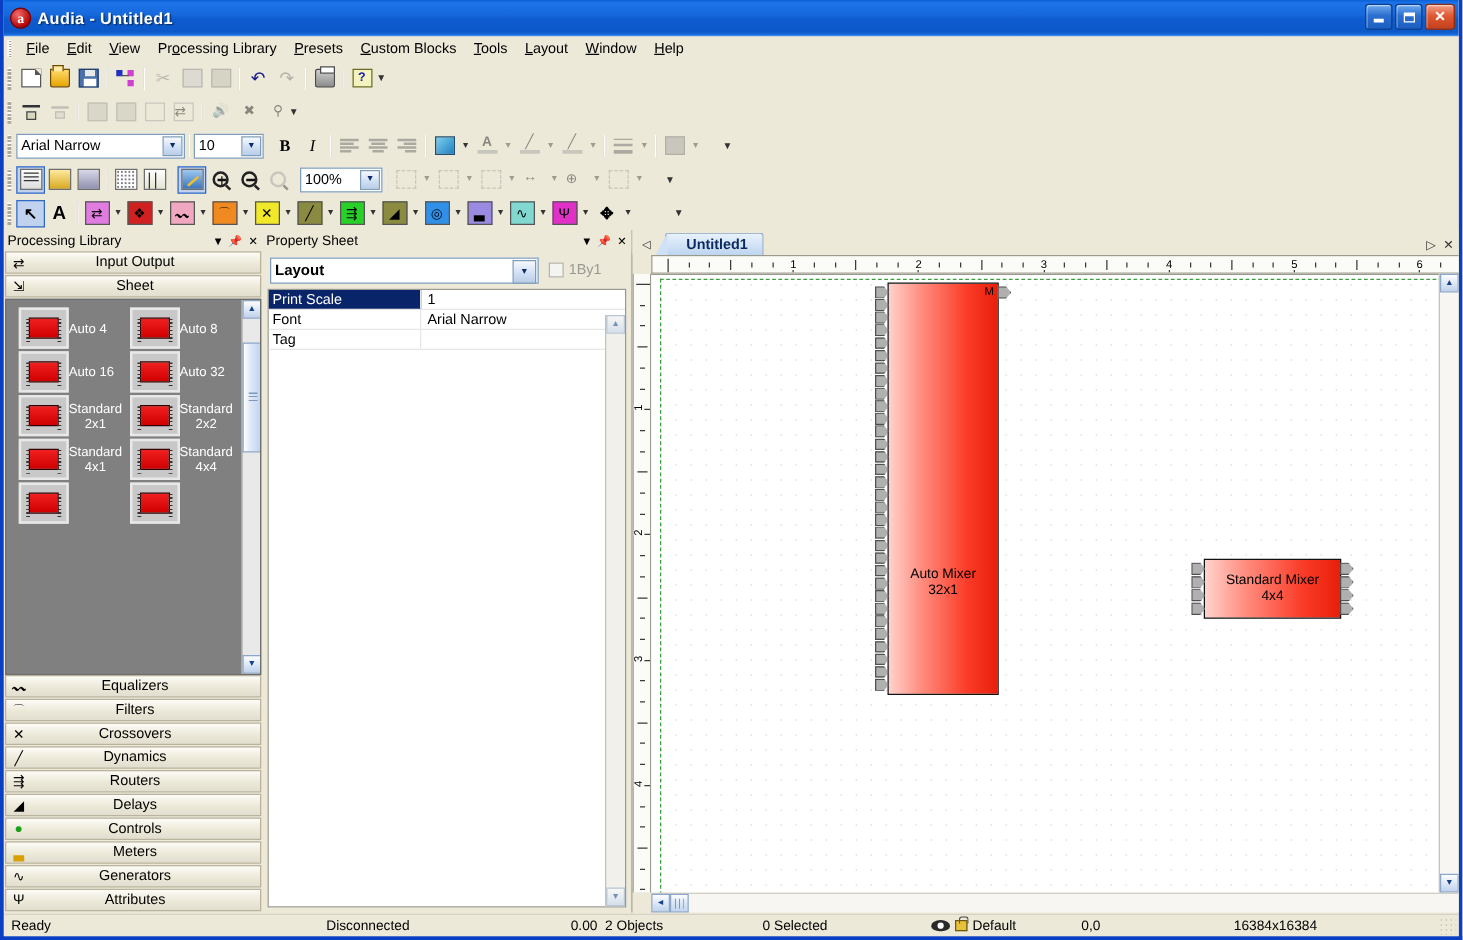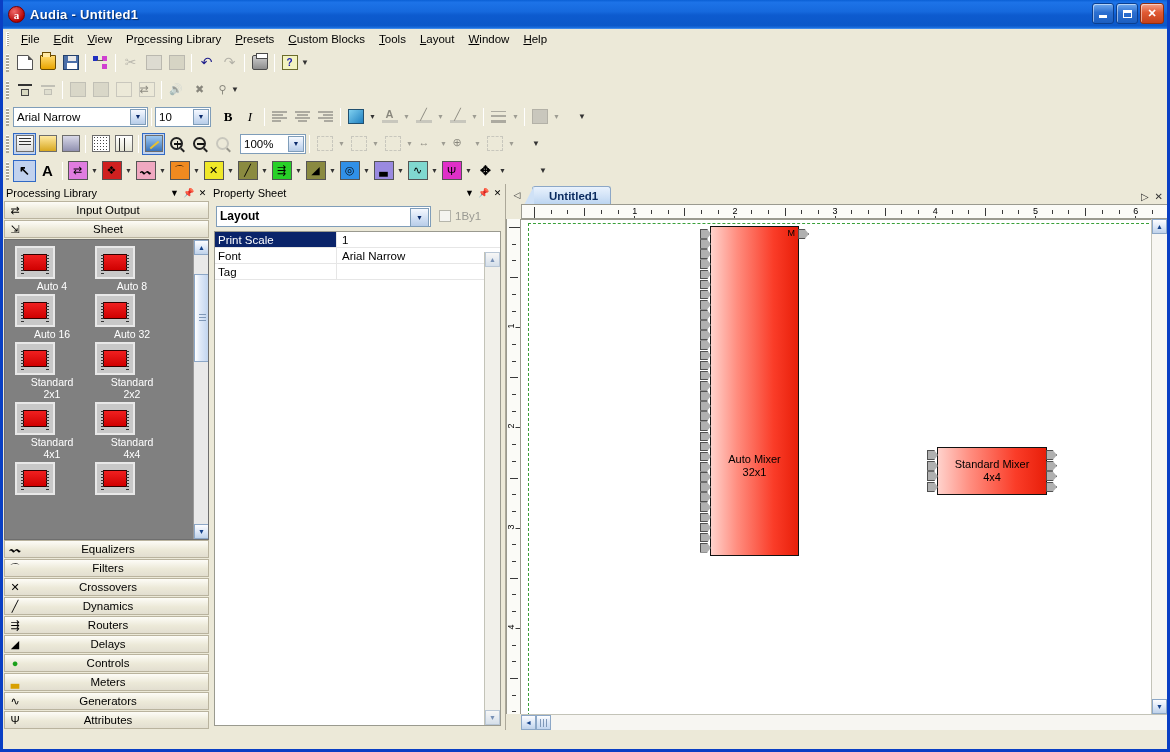--- a/index.html
+++ b/index.html
@@ -194,21 +194,21 @@
   .lib-body {
     flex: 1 1 auto; margin: 0 1px; background: #808080;
     position: relative; overflow: hidden;
     border: 1px solid #6e6e6e;
   }
   .lib-grid {
     display: grid; grid-template-columns: 1fr 1fr;
     padding: 6px 10px 0 10px; column-gap: 6px; row-gap: 2px;
     width: 174px;
   }
-  .lib-cell { display:flex; flex-direction:column; }
+  .lib-cell { display:flex; align-items:center; }
   .lib-icon {
     width: 40px; height: 33px; background: #c8c8c8; border: 2px solid #e8e8e8;
     display:flex; align-items:center; justify-content:center; position: relative;
   }
   .lib-icon .chip {
     width: 24px; height: 17px;
     background: linear-gradient(to bottom, #f02020, #d00000);
     border: 1px solid #300;
   }
   .lib-icon .pins-l, .lib-icon .pins-r {
@@ -1071,21 +1071,21 @@
                 <div class="pin-in" style="height: 9.6875px;"></div>
                 <div class="pin-in" style="height: 9.6875px;"></div>
                 <div class="pin-in" style="height: 9.6875px;"></div>
                 <div class="pin-in" style="height: 9.6875px;"></div>
               </div>
               <div class="out-marker" style="right: 3px; top: 0px;">M</div>
               <div class="pin-col" style="right: -11px; top: 2px; bottom: auto;">
                 <div class="pin-out"></div>
               </div>
             </div>
-            <div class="block" style="left: 416px; top: 227px; width: 110px; height: 48px;">
+            <div class="block" style="left: 442px; top: 227px; width: 110px; height: 48px;">
               <div class="blabel">Standard Mixer
 4x4</div>
               <div class="pin-col" style="left: -11px;">
                 <div class="pin-in" style="height: 10px;"></div>
                 <div class="pin-in" style="height: 10px;"></div>
                 <div class="pin-in" style="height: 10px;"></div>
                 <div class="pin-in" style="height: 10px;"></div>
               </div>
               <div class="pin-col" style="right: -11px;">
                 <div class="pin-out" style="height: 10px;"></div>
@@ -1103,14 +1103,29 @@
 
       <div class="cv-hsb">
         <div class="sb-arrow">◄</div>
         <div class="sb-arrow" style="background:linear-gradient(to bottom,#fff,#dfe9f8 40%,#c2d5ef);">
           <span style="display:block;width:7px;height:8px;background-image:repeating-linear-gradient(to right,#7f98b8 0 1px,transparent 1px 3px);"></span>
         </div>
       </div>
     </div>
   </div>
 
+  <div id="statusbar">
+    <div class="sb-cell" style="width:252px;">Ready</div>
+    <div class="sb-cell" style="width:165px;">Disconnected</div>
+    <div class="sb-cell" style="width:58px;justify-content:flex-end;">0.00</div>
+    <div class="sb-cell" style="width:126px;">2 Objects</div>
+    <div class="sb-cell" style="width:135px;">0 Selected</div>
+    <div class="sb-cell" style="width:120px;">
+      <span class="eye"></span>
+      <span class="lock"></span>
+      <span>Default</span>
+    </div>
+    <div class="sb-cell" style="width:122px;">0,0</div>
+    <div class="sb-cell" style="width:140px;">16384x16384</div>
+    <div class="sb-resize"></div>
+  </div>
 
 </div>
 
 </body></html>

